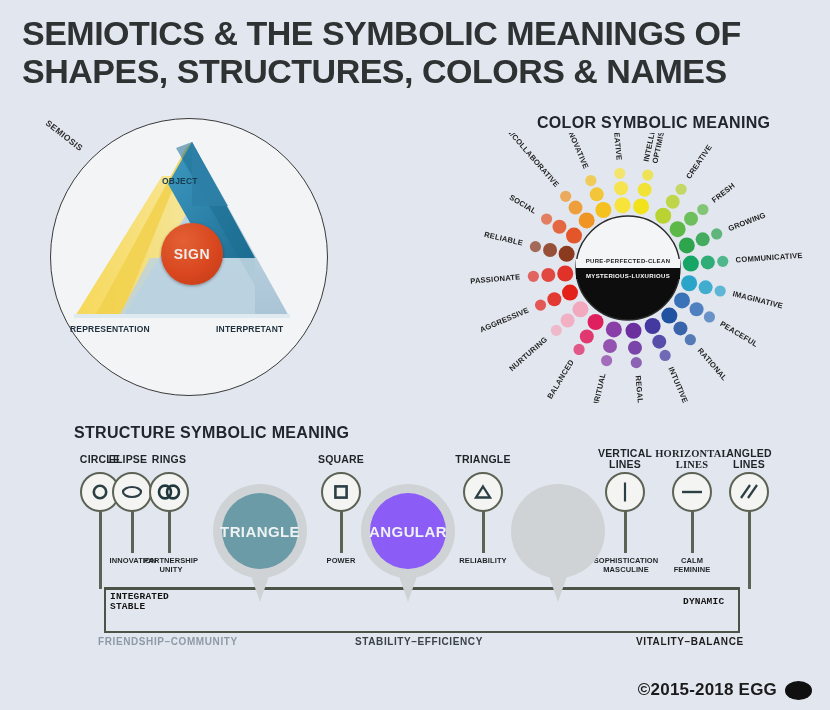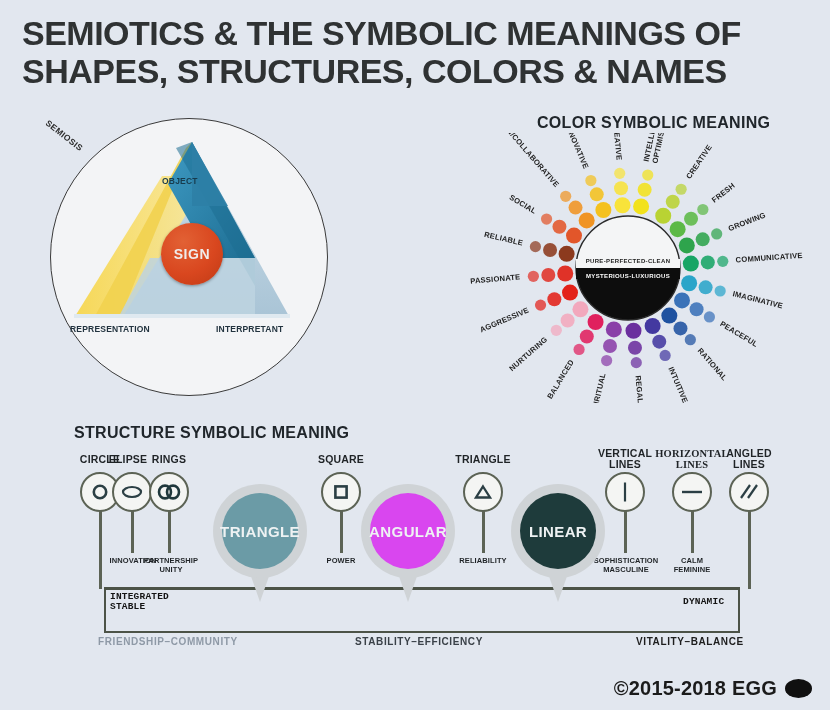--- a/index.html
+++ b/index.html
@@ -117,21 +117,21 @@
   .bottom-cap{
     position:absolute;font-size:10px;font-weight:bold;letter-spacing:.6px;
     text-transform:uppercase;
   }
 
   
   #footer{
     position:absolute;right:18px;bottom:10px;
     display:flex;align-items:center;gap:8px;
   }
-  #footer .copy{font-size:20px;font-weight:bold;color:#1b1b1b;letter-spacing:.2px;}
+  #footer .copy{font-size:17px;font-weight:bold;color:#1b1b1b;letter-spacing:.2px;}
   #footer .egg{width:27px;height:19px;border-radius:50%;background:#101010;}
 </style>
 </head>
 <body>
 
 <div id="canvas">
 
   <div class="title">
     <div>SEMIOTICS &amp; THE SYMBOLIC MEANINGS OF</div>
     <div>SHAPES, STRUCTURES, COLORS &amp; NAMES</div>
@@ -381,30 +381,27 @@
     <div class="pin" style="left:213px;top:44px;">
       <div class="tail"></div>
       <div class="ring"></div>
       <div class="disc" id="disc0" style="background: rgb(107, 155, 166);">
         <span>TRIANGLE</span>
       </div>
     </div>
     <div class="pin" style="left:361px;top:44px;">
       <div class="tail"></div>
       <div class="ring"></div>
-      <div class="disc" id="disc1" style="background: #d946ef;">
+      <div class="disc" id="disc1" style="background: #8b5cf6;">
         <span>ANGULAR</span>
       </div>
     </div>
     <div class="pin" style="left:511px;top:44px;">
       <div class="tail"></div>
       <div class="ring"></div>
-      <div class="disc" id="disc2" style="background: rgb(30, 59, 59);">
-        <span>LINEAR</span>
-      </div>
     </div>
 
     <div class="edge-label" style="left:110px;top:152px;">
       <div>INTEGRATED</div>
       <div>STABLE</div>
     </div>
     <div class="edge-label" style="left:683px;top:157px;">DYNAMIC</div>
 
     <div class="bottom-cap" style="left:98px;top:196px;color:#8e99a6;">FRIENDSHIP–COMMUNITY</div>
     <div class="bottom-cap" style="left:355px;top:196px;color:#3a4148;">STABILITY–EFFICIENCY</div>

